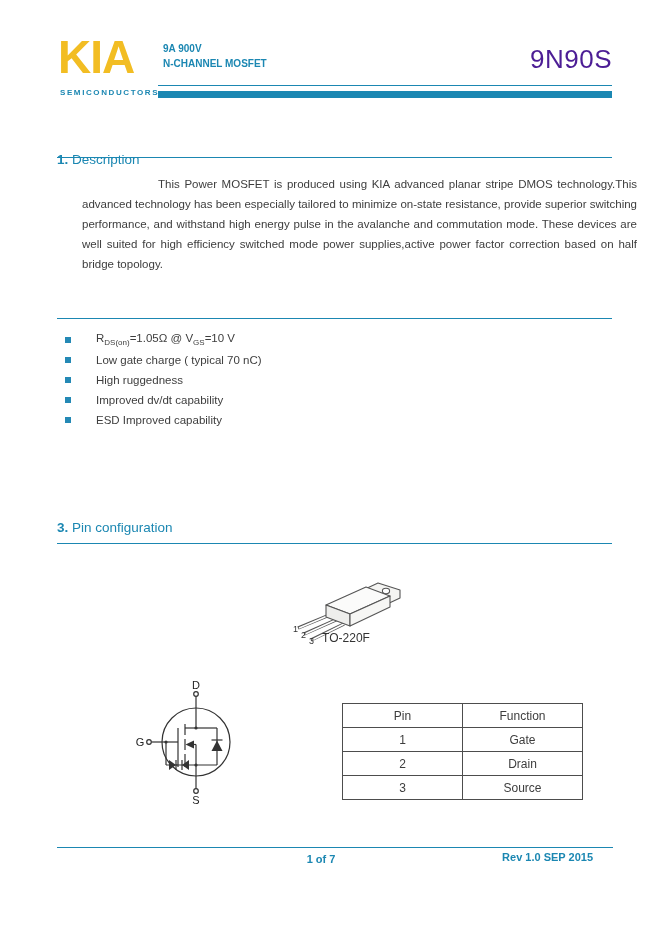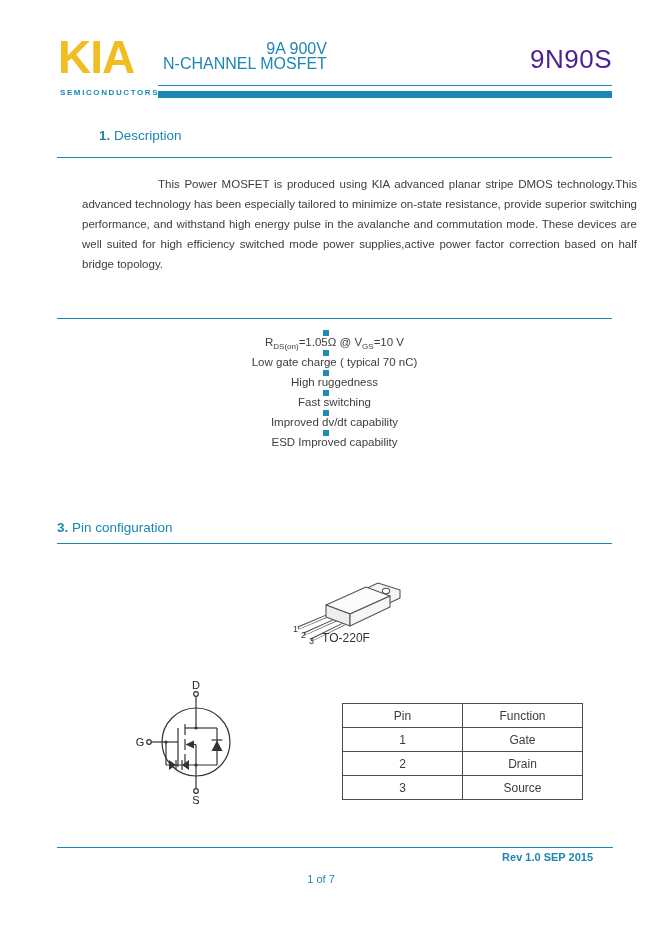--- a/index.html
+++ b/index.html
@@ -15,21 +15,21 @@
     position:absolute;left:58px;top:34px;
     font-size:46px;font-weight:700;letter-spacing:-1px;
     color:#f2bd23;line-height:1;
   }
   .logo-sub{
     position:absolute;left:60px;top:88px;
     font-size:8px;font-weight:700;letter-spacing:1.6px;color:#1b87b2;
   }
   .head-subtitle{
     position:absolute;left:163px;top:41px;
-    font-size:16px;font-weight:400;color:#1b87b2;line-height:15px;text-align:right;
+    font-size:10px;font-weight:700;color:#1b87b2;line-height:15px;
   }
   .part-number{
     position:absolute;right:50px;top:44px;
     font-size:26px;color:#4c1d95;letter-spacing:0.5px;
   }
   .head-rule-thin{position:absolute;left:158px;top:85px;width:454px;height:1px;background:#1b87b2;}
   .head-rule-thick{position:absolute;left:158px;top:91px;width:454px;height:7px;background:#1b87b2;}
 
   
   .sec-head{position:absolute;left:57px;width:555px;font-size:13.5px;color:#1b87b2;}
@@ -39,21 +39,21 @@
   
   .desc-body{
     position:absolute;left:57px;top:174px;width:555px;
     font-size:11.5px;line-height:20px;text-align:justify;text-indent:76px;
     color:#3d3d3d;
     margin-left:25px;
   }
 
   
   .features{position:absolute;left:57px;top:330px;width:555px;}
-  .feature-item{display:flex;align-items:center;height:20px;font-size:11.5px;color:#3d3d3d;flex-direction:column;}
+  .feature-item{display:flex;align-items:center;height:20px;font-size:11.5px;color:#3d3d3d;}
   .feature-item .bullet{
     width:6px;height:6px;background:#2489b5;margin-left:8px;margin-right:25px;flex:0 0 auto;
   }
   .feature-text sub{font-size:8px;}
 
   
   .package-svg{position:absolute;left:282px;top:576px;}
   .symbol-svg{position:absolute;left:133px;top:680px;}
 
   .pin-table{
@@ -61,65 +61,61 @@
     border-collapse:collapse;table-layout:fixed;
     font-size:12px;color:#3d3d3d;
   }
   .pin-table th,.pin-table td{
     border:1px solid #4d4d4d;height:23px;text-align:center;
     font-weight:400;padding:0;margin-top:19px;
   }
 
   
   .footer-rule{position:absolute;left:57px;top:847px;width:556px;height:1px;background:#1b87b2;}
-  .footer-page{position:absolute;left:271px;top:873px;width:100px;text-align:center;
-    font-size:11px;font-weight:400;color:#1b87b2;}
+  .footer-page{position:absolute;left:271px;top:853px;width:100px;text-align:center;
+    font-size:11px;font-weight:700;color:#1b87b2;}
   .footer-rev{position:absolute;right:69px;top:851px;font-size:11px;font-weight:700;color:#1b87b2;}
 
   svg text{font-family:"Liberation Sans","DejaVu Sans",sans-serif;}
 </style>
 </head>
 <body>
 
 <div class="page">
 
   <div class="logo-text">KIA</div>
   <div class="logo-sub">SEMICONDUCTORS</div>
   <div class="head-subtitle">
     <div>9A 900V</div>
     <div>N-CHANNEL MOSFET</div>
   </div>
   <div class="part-number">9N90S</div>
   <div class="head-rule-thin"></div>
   <div class="head-rule-thick"></div>
 
-  <div class="sec-head" style="top:128px;margin-left:42px;">
+  <div class="sec-head" style="top:152px;">
     <span class="num">1.</span>
     <span>Description</span>
   </div>
   <div class="sec-rule" style="top:157px;"></div>
   <div class="desc-body">This Power MOSFET is produced using KIA advanced planar stripe DMOS technology.This advanced technology has been especially tailored to minimize on-state resistance, provide superior switching performance, and withstand high energy pulse in the avalanche and commutation mode. These devices are well suited for high efficiency switched mode power supplies,active power factor correction based on half bridge topology.</div>
 
   <div class="sec-rule" style="top:318px;"></div>
   <div class="features">
       <div class="feature-item">
         <span class="bullet"></span>
         <span class="feature-text"><span>R</span><sub>DS(on)</sub><span>=1.05Ω @ V</span><sub>GS</sub><span>=10 V</span></span>
       </div>
       <div class="feature-item">
         <span class="bullet"></span>
         <span class="feature-text"><span>Low gate charge ( typical 70 nC)</span></span>
       </div>
       <div class="feature-item">
         <span class="bullet"></span>
         <span class="feature-text"><span>High ruggedness</span></span>
-      </div>
-      <div class="feature-item">
-        <span class="bullet"></span>
-        <span class="feature-text"><span>Fast switching</span></span>
       </div>
       <div class="feature-item">
         <span class="bullet"></span>
         <span class="feature-text"><span>Improved dv/dt capability</span></span>
       </div>
       <div class="feature-item">
         <span class="bullet"></span>
         <span class="feature-text"><span>ESD Improved capability</span></span>
       </div>
     </div>

